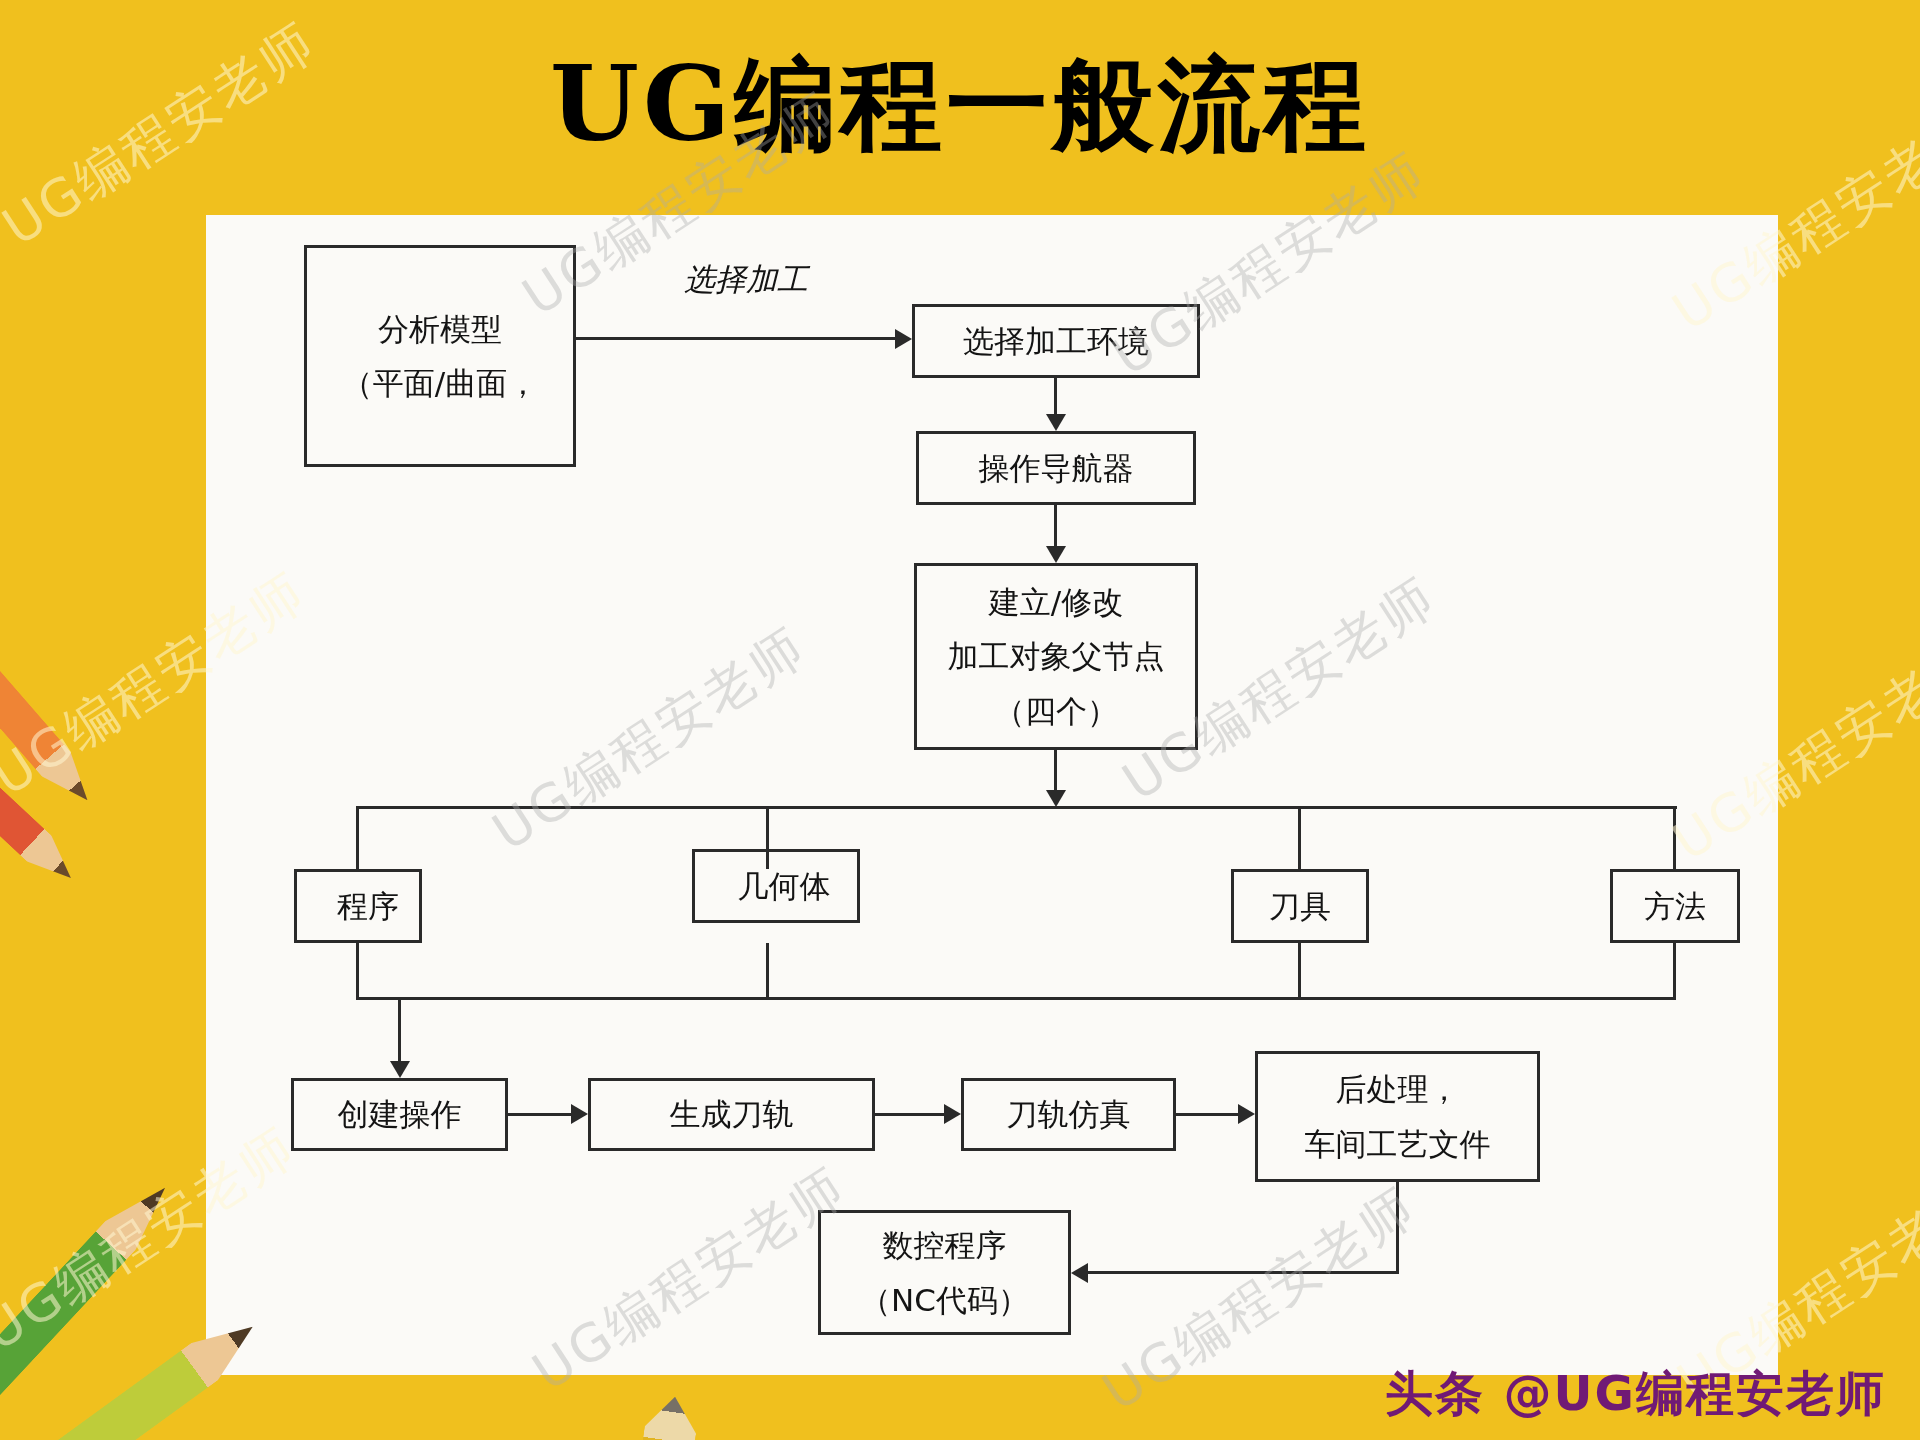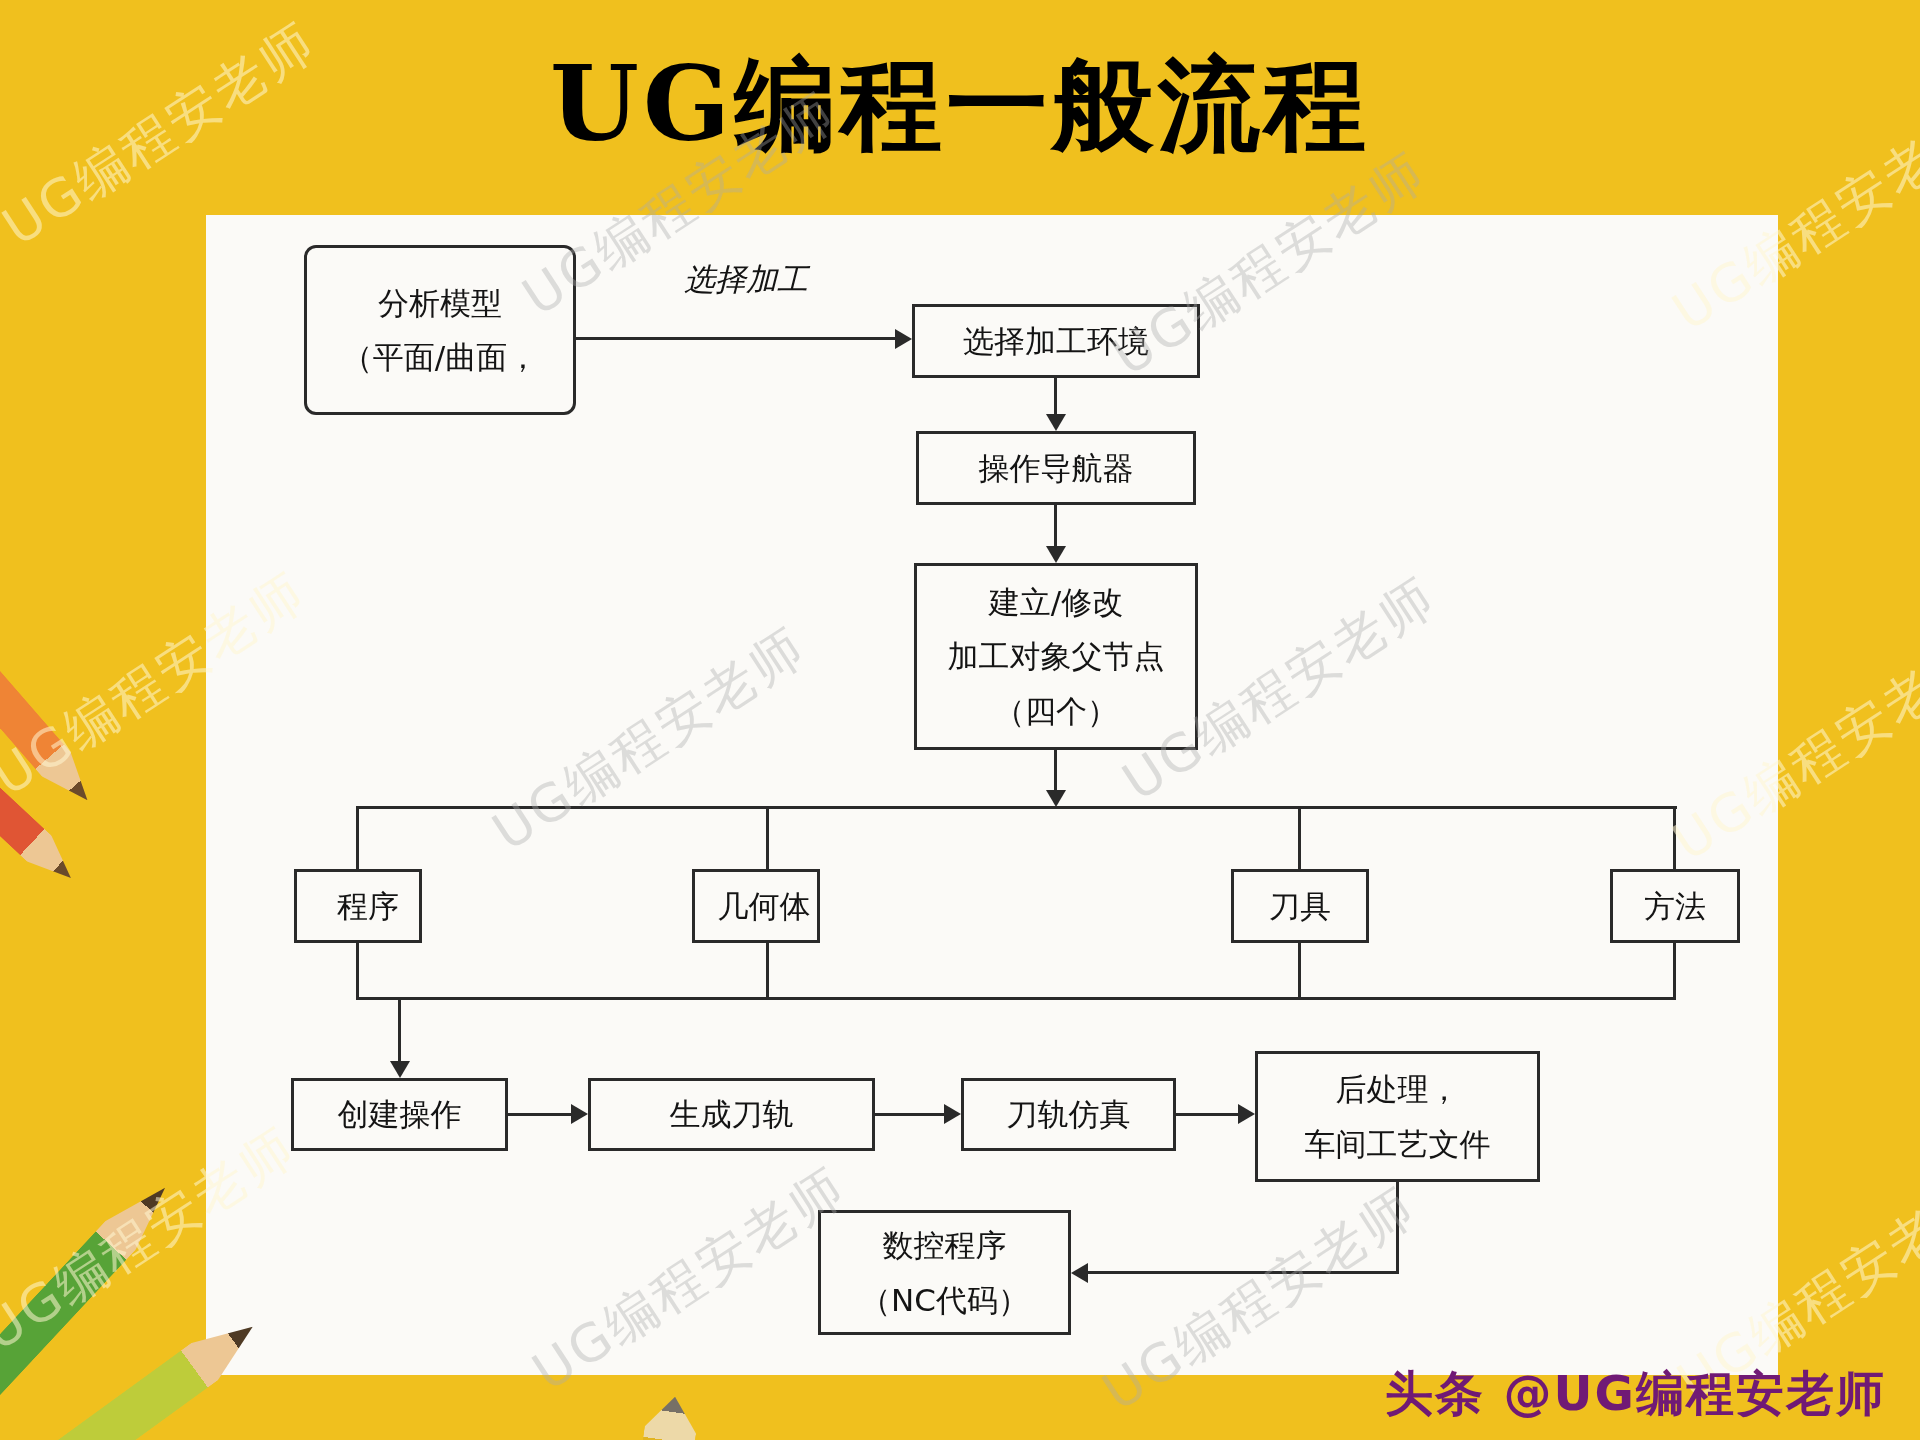--- a/index.html
+++ b/index.html
@@ -68,21 +68,21 @@
             background:linear-gradient(to right,#57A337 76%,#EDC794 76%,#EDC794 92%,#4F3A24 92%);"></div>
 <div class="pencil pencil-r" style="left:10px;top:1480px;width:300px;height:46px;transform:rotate(-36deg);transform-origin:left center;
             background:linear-gradient(to right,#BECC3A 76%,#EDC794 76%,#EDC794 92%,#4F3A24 92%);"></div>
 <div class="pencil pencil-up" style="left:640px;top:1396px;width:52px;height:130px;transform:rotate(8deg);
             background:linear-gradient(to bottom,#777066 12%,#EDD9A8 12%,#EDD9A8 34%,#E2B422 34%);"></div>
 
 <div class="page-title">UG编程一般流程</div>
 
 <div class="panel">
 
-  <div class="box" style="left:98px;top:30px;width:272px;height:170px;border-radius:12px;">
+  <div class="box" style="left:98px;top:30px;width:272px;height:222px;">
     <span>分析模型</span>
     <span>（平面/曲面，</span>
   </div>
 
   <div class="flabel" style="left:430px;top:44px;width:220px;">选择加工</div>
 
   <div class="hline" style="left:370px;top:122px;width:320px;"></div>
   <div class="arr-r" style="left:689px;top:114px;"></div>
 
   <div class="box" style="left:706px;top:89px;width:288px;height:74px;">
@@ -110,21 +110,21 @@
 
   <div class="hline" style="left:151px;top:591px;width:1320px;"></div>
   <div class="vline" style="left:150px;top:591px;height:63px;"></div>
   <div class="vline" style="left:560px;top:591px;height:63px;"></div>
   <div class="vline" style="left:1092px;top:591px;height:63px;"></div>
   <div class="vline" style="left:1467px;top:591px;height:63px;"></div>
 
   <div class="box" style="left:88px;top:654px;width:128px;height:74px;padding-left:20px;">
     <span>程序</span>
   </div>
-  <div class="box" style="left:486px;top:654px;width:128px;height:74px;padding-left:16px;">
+  <div class="box" style="left:486px;top:634px;width:168px;height:74px;padding-left:16px;">
     <span>几何体</span>
   </div>
   <div class="box" style="left:1025px;top:654px;width:138px;height:74px;">
     <span>刀具</span>
   </div>
   <div class="box" style="left:1404px;top:654px;width:130px;height:74px;">
     <span>方法</span>
   </div>
 
   <div class="vline" style="left:150px;top:728px;height:56px;"></div>

